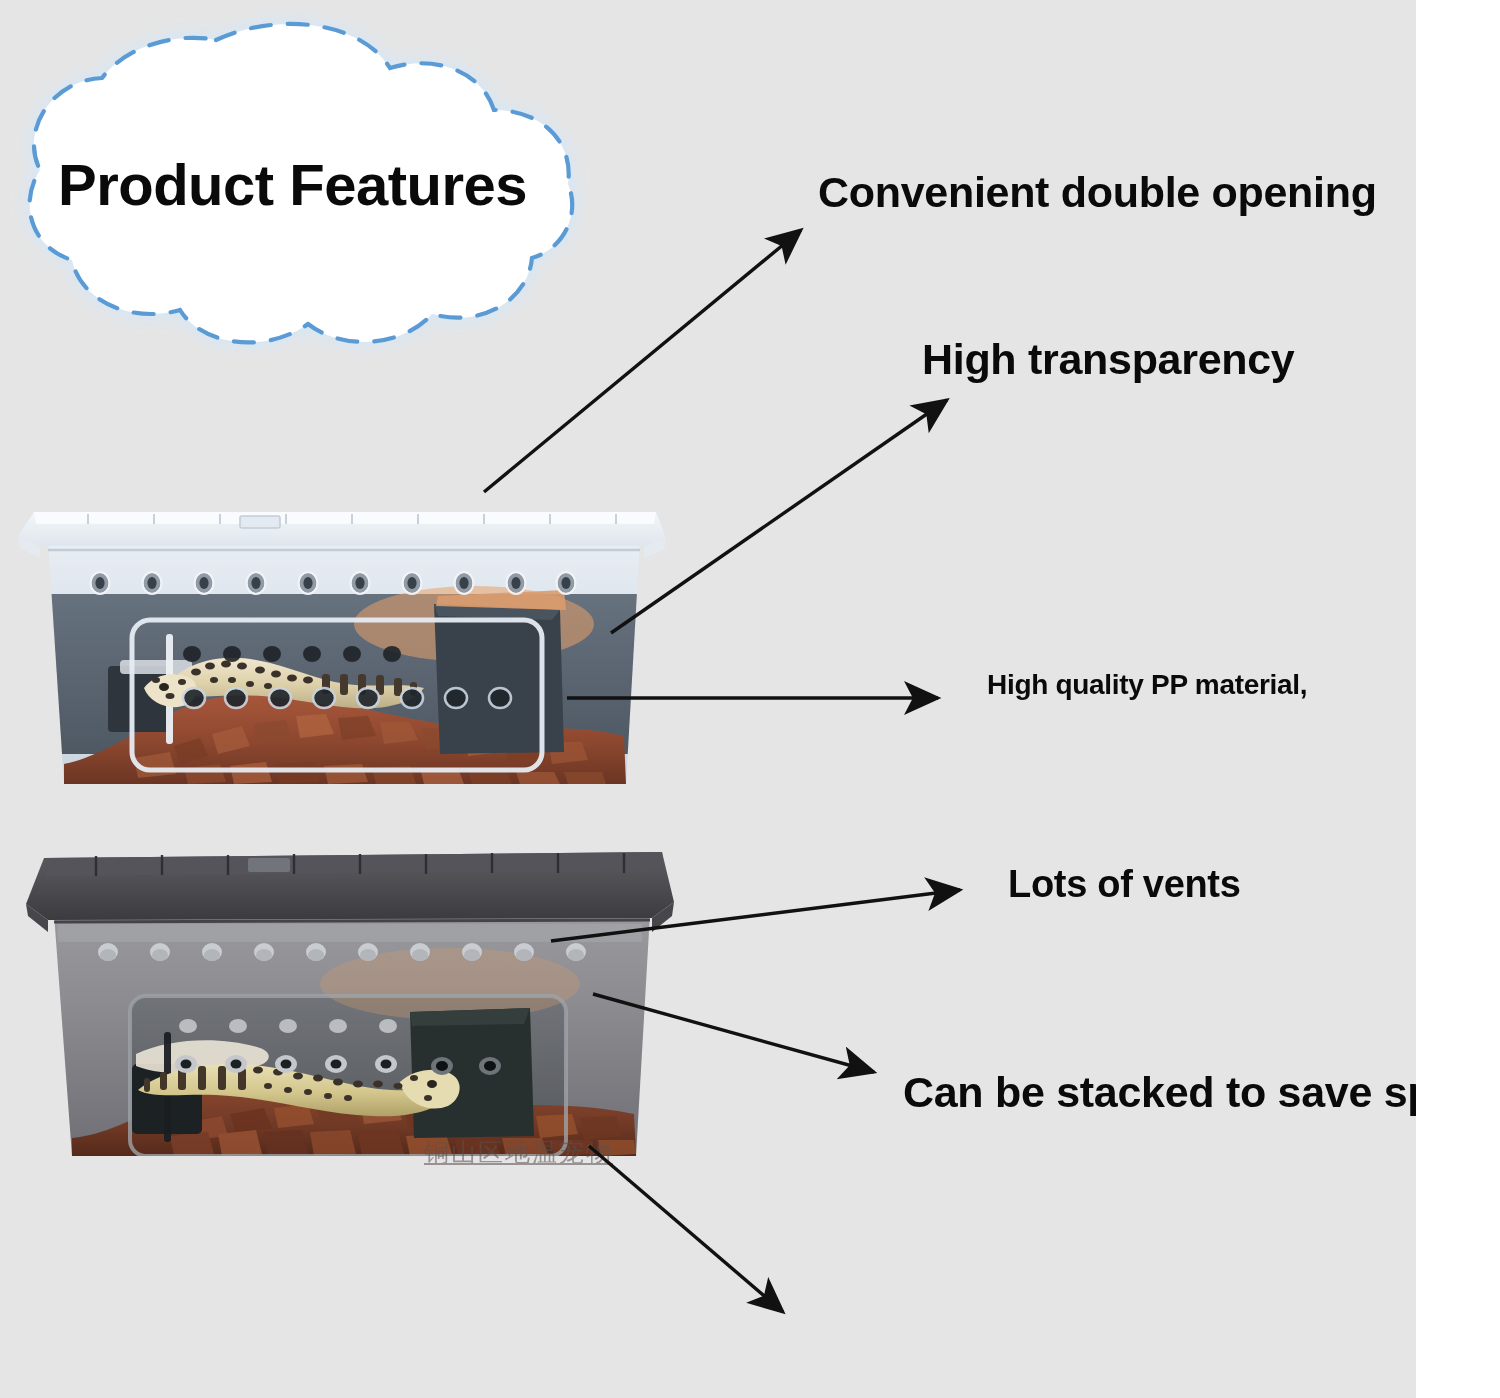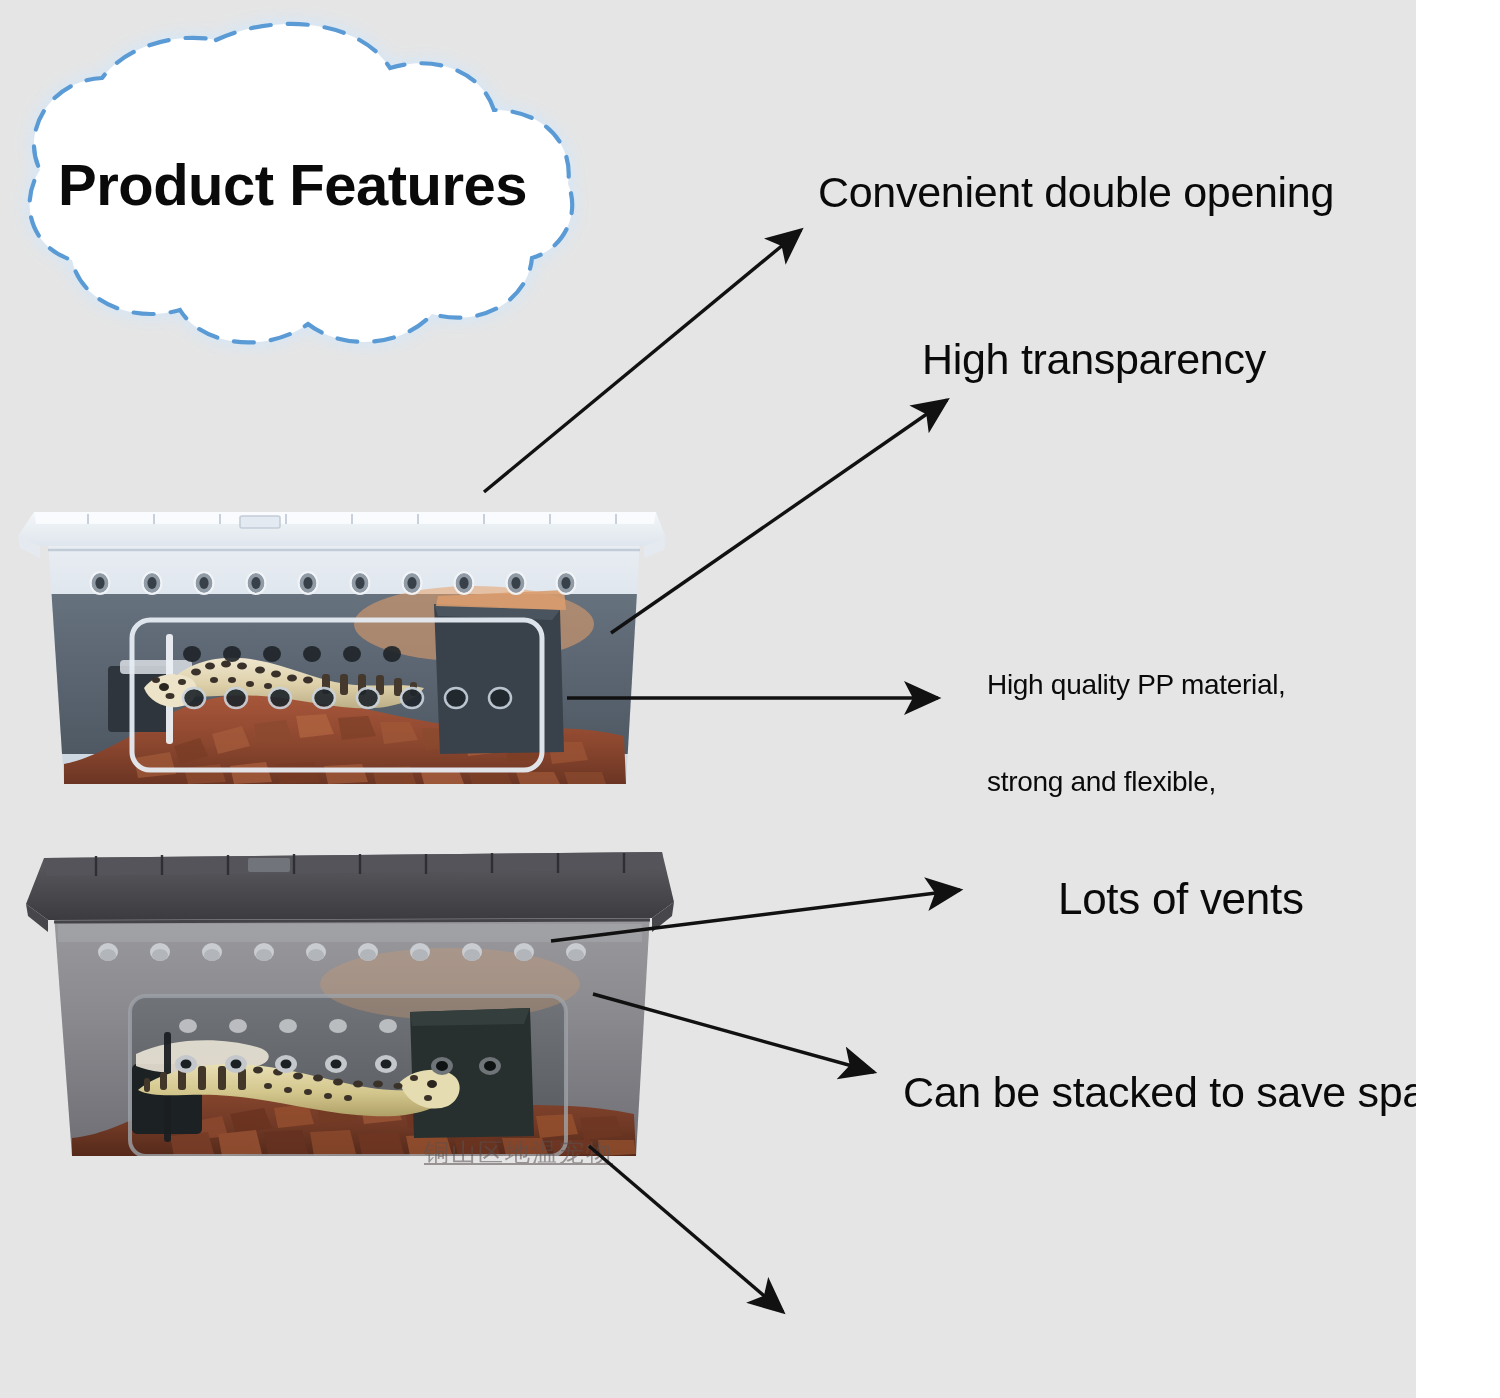--- a/index.html
+++ b/index.html
@@ -39,30 +39,30 @@
     letter-spacing: -0.5px;
     line-height: 1;
     white-space: nowrap;
     font-family: "Liberation Sans", sans-serif;
   }
 
   
   .label {
     position: absolute;
     color: #0a0a0a;
-    font-weight: normal;
+    font-weight: bold;
     font-family: "Liberation Sans", sans-serif;
     white-space: pre;
     line-height: 1.16;
     letter-spacing: -0.3px;
   }
   .lbl-double-opening { left: 818px; top: 168px;  font-size: 43px; }
   .lbl-transparency   { left: 922px; top: 335px;  font-size: 43px; }
   .lbl-pp             { left: 987px; top: 604px;  font-size: 28px; }
-  .lbl-vents          { left: 1058px; top: 862px; font-size: 44px; margin-top: 11px; }
+  .lbl-vents          { left: 1008px; top: 862px; font-size: 38px; }
   .lbl-stacked        { left: 903px; top: 1068px; font-size: 43px; }
   .lbl-buckle         { left: 812px; top: 1304px; font-size: 39px; }
 
   
   .arrows {
     position: absolute;
     left: 0; top: 0;
     width: 1500px; height: 1398px;
     pointer-events: none;
   }
@@ -562,21 +562,20 @@
     <line x1="593" y1="994" x2="874" y2="1072" stroke="#111111" stroke-width="3.4" marker-end="url(#ah)"></line>
     <line x1="589" y1="1146" x2="783" y2="1312" stroke="#111111" stroke-width="3.4" marker-end="url(#ah)"></line>
   </svg>
 
   <div class="label lbl-double-opening">Convenient double opening</div>
 
   <div class="label lbl-transparency">High transparency</div>
 
   <div class="label lbl-pp">
     <div>High quality PP material,</div>
-    <div>strong and flexible,</div>
   </div>
 
   <div class="label lbl-vents">Lots of vents</div>
 
   <div class="label lbl-stacked">Can be stacked to save space.</div>
 
   <div class="label lbl-buckle">
     <div>Built-in buckle design,</div>
     
   </div>

